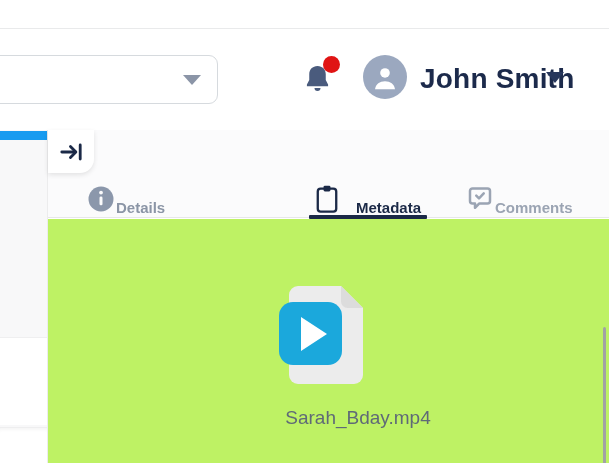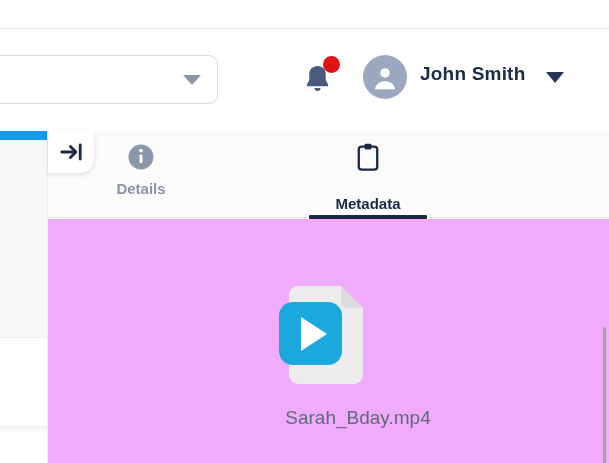--- a/index.html
+++ b/index.html
@@ -32,21 +32,21 @@
   }
 
   .avatar {
     position:absolute; left:363px; top:55px; width:44px; height:44px;
     border-radius:50%; background:#9ba8bf; overflow:hidden; cursor:pointer;
   }
   .avatar svg { position:absolute; left:6px; top:7px; }
 
   .user-name {
     position:absolute; left:420px; top:63px;
-    font-size:19px; font-weight:bold; color:#1c2a4b; letter-spacing:0.2px;
+    font-size:28px; font-weight:bold; color:#1c2a4b; letter-spacing:0.2px;
     cursor:pointer;
   }
   .user-chevron {
     position:absolute; left:546px; top:72px;
     width:0; height:0;
     border-left:9px solid transparent; border-right:9px solid transparent;
     border-top:11px solid #27375c;
   }
 
   
@@ -70,39 +70,39 @@
   }
   .collapse-btn {
     position:absolute; left:0; top:0; width:46px; height:43px;
     background:#ffffff; border-radius:0 0 14px 0;
     box-shadow:0 2px 5px rgba(0,0,0,0.10);
     display:flex; align-items:center; justify-content:center;
     cursor:pointer;
   }
   .tab {
     position:absolute; top:10px; width:110px; height:76px;
-    display:flex; flex-direction:column; align-items:center;
+    display:flex; flex-direction:row; align-items:flex-end;
     cursor:pointer;
   }
   .tab .t-icon { height:34px; display:flex; align-items:center; justify-content:center; }
   .tab .t-label { margin-top:6px; font-size:15px; font-weight:bold; color:#8b95a6; }
   .tab-details  { left:38px; }
   .tab-activity { left:159px; }
   .tab-metadata { left:265px;gap:15px; }
   .tab-comments { left:417px; }
   .tab-comments .t-label { color:#9ba4b3; }
   .tab.active .t-label { color:#1b2947; }
   .active-underline {
     position:absolute; left:261px; top:85px; width:118px; height:4px;
     background:#1b2947; border-radius:1px;
   }
 
   .content {
     position:absolute; left:0; top:89px; width:561px; height:244px;
-    background:#f0abfc;
+    background:#bef264;
   }
 
   
   .file-card { position:absolute; left:180px; top:63px; width:260px; height:170px; }
   .doc-shape { position:absolute; left:61px; top:4px; }
   .play-square {
     position:absolute; left:51px; top:20px; width:63px; height:63px;
     background:#1ba8dc; border-radius:14px;
     display:flex; align-items:center; justify-content:center;
   }
@@ -184,20 +184,29 @@
     <div class="tab tab-metadata active">
       <span class="t-icon">
         <svg width="28" height="30" viewBox="0 0 24 26" fill="none" stroke="#1b2947" stroke-width="2">
           <rect x="4" y="4" width="16" height="20" rx="2.5"></rect>
           <rect x="9" y="1.5" width="6" height="5" rx="1.2" fill="#1b2947" stroke="none"></rect>
         </svg>
       </span>
       <span class="t-label">Metadata</span>
     </div>
 
+    <div class="tab tab-comments">
+      <span class="t-icon">
+        <svg width="30" height="30" viewBox="0 0 24 24" fill="none" stroke="#9ba4b3" stroke-width="2" stroke-linecap="round" stroke-linejoin="round">
+          <path d="M4 5.5a2 2 0 0 1 2-2h12a2 2 0 0 1 2 2v8a2 2 0 0 1-2 2h-6.5L8 19v-3.5H6a2 2 0 0 1-2-2z"></path>
+          <path d="M9 9.3l2.2 2.2 3.8-4"></path>
+        </svg>
+      </span>
+      <span class="t-label">Comments</span>
+    </div>
 
     <div class="active-underline"></div>
   </div>
 
   <div class="content">
     <div class="file-card">
       <svg class="doc-shape" width="74" height="98" viewBox="0 0 74 98">
         <path d="M9 0 h43 l22 22 v67 a9 9 0 0 1 -9 9 H9 a9 9 0 0 1 -9 -9 V9 a9 9 0 0 1 9 -9 z" fill="#ececec"></path>
         <path d="M52 0 l22 22 h-15.5 a6.5 6.5 0 0 1 -6.5 -6.5 z" fill="#dcdcdc"></path>
       </svg>

